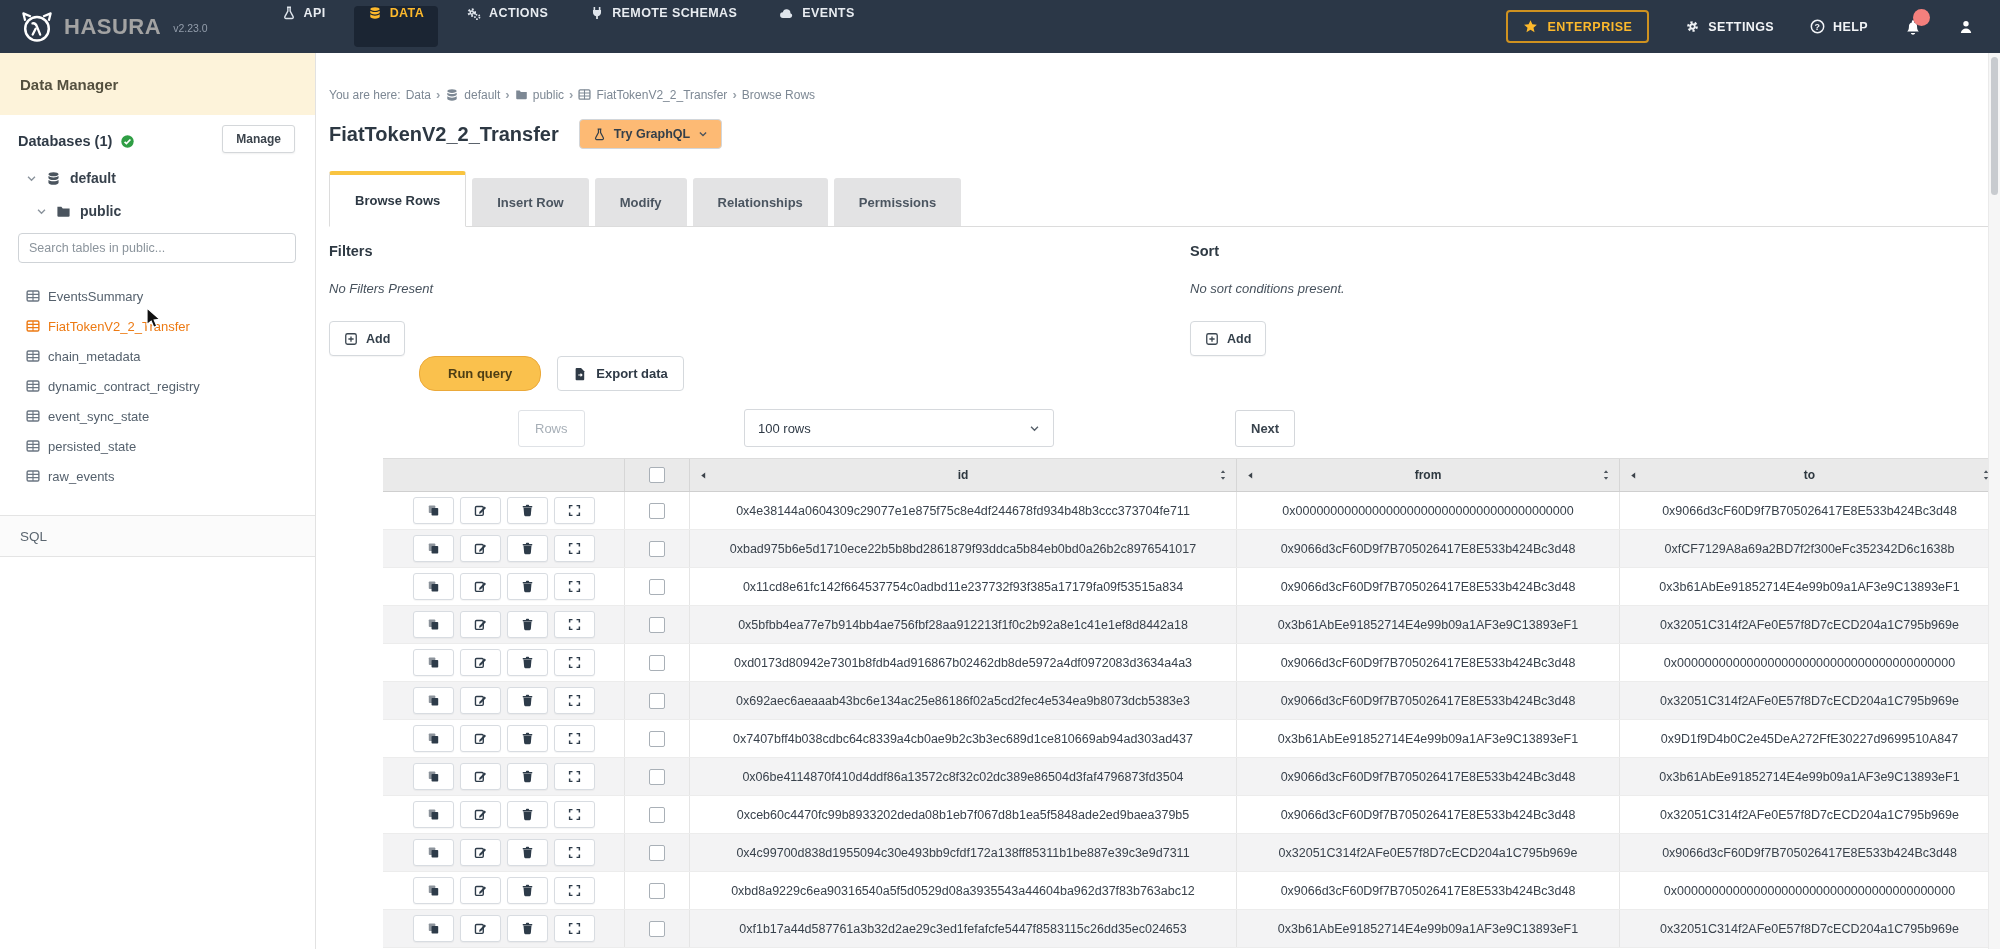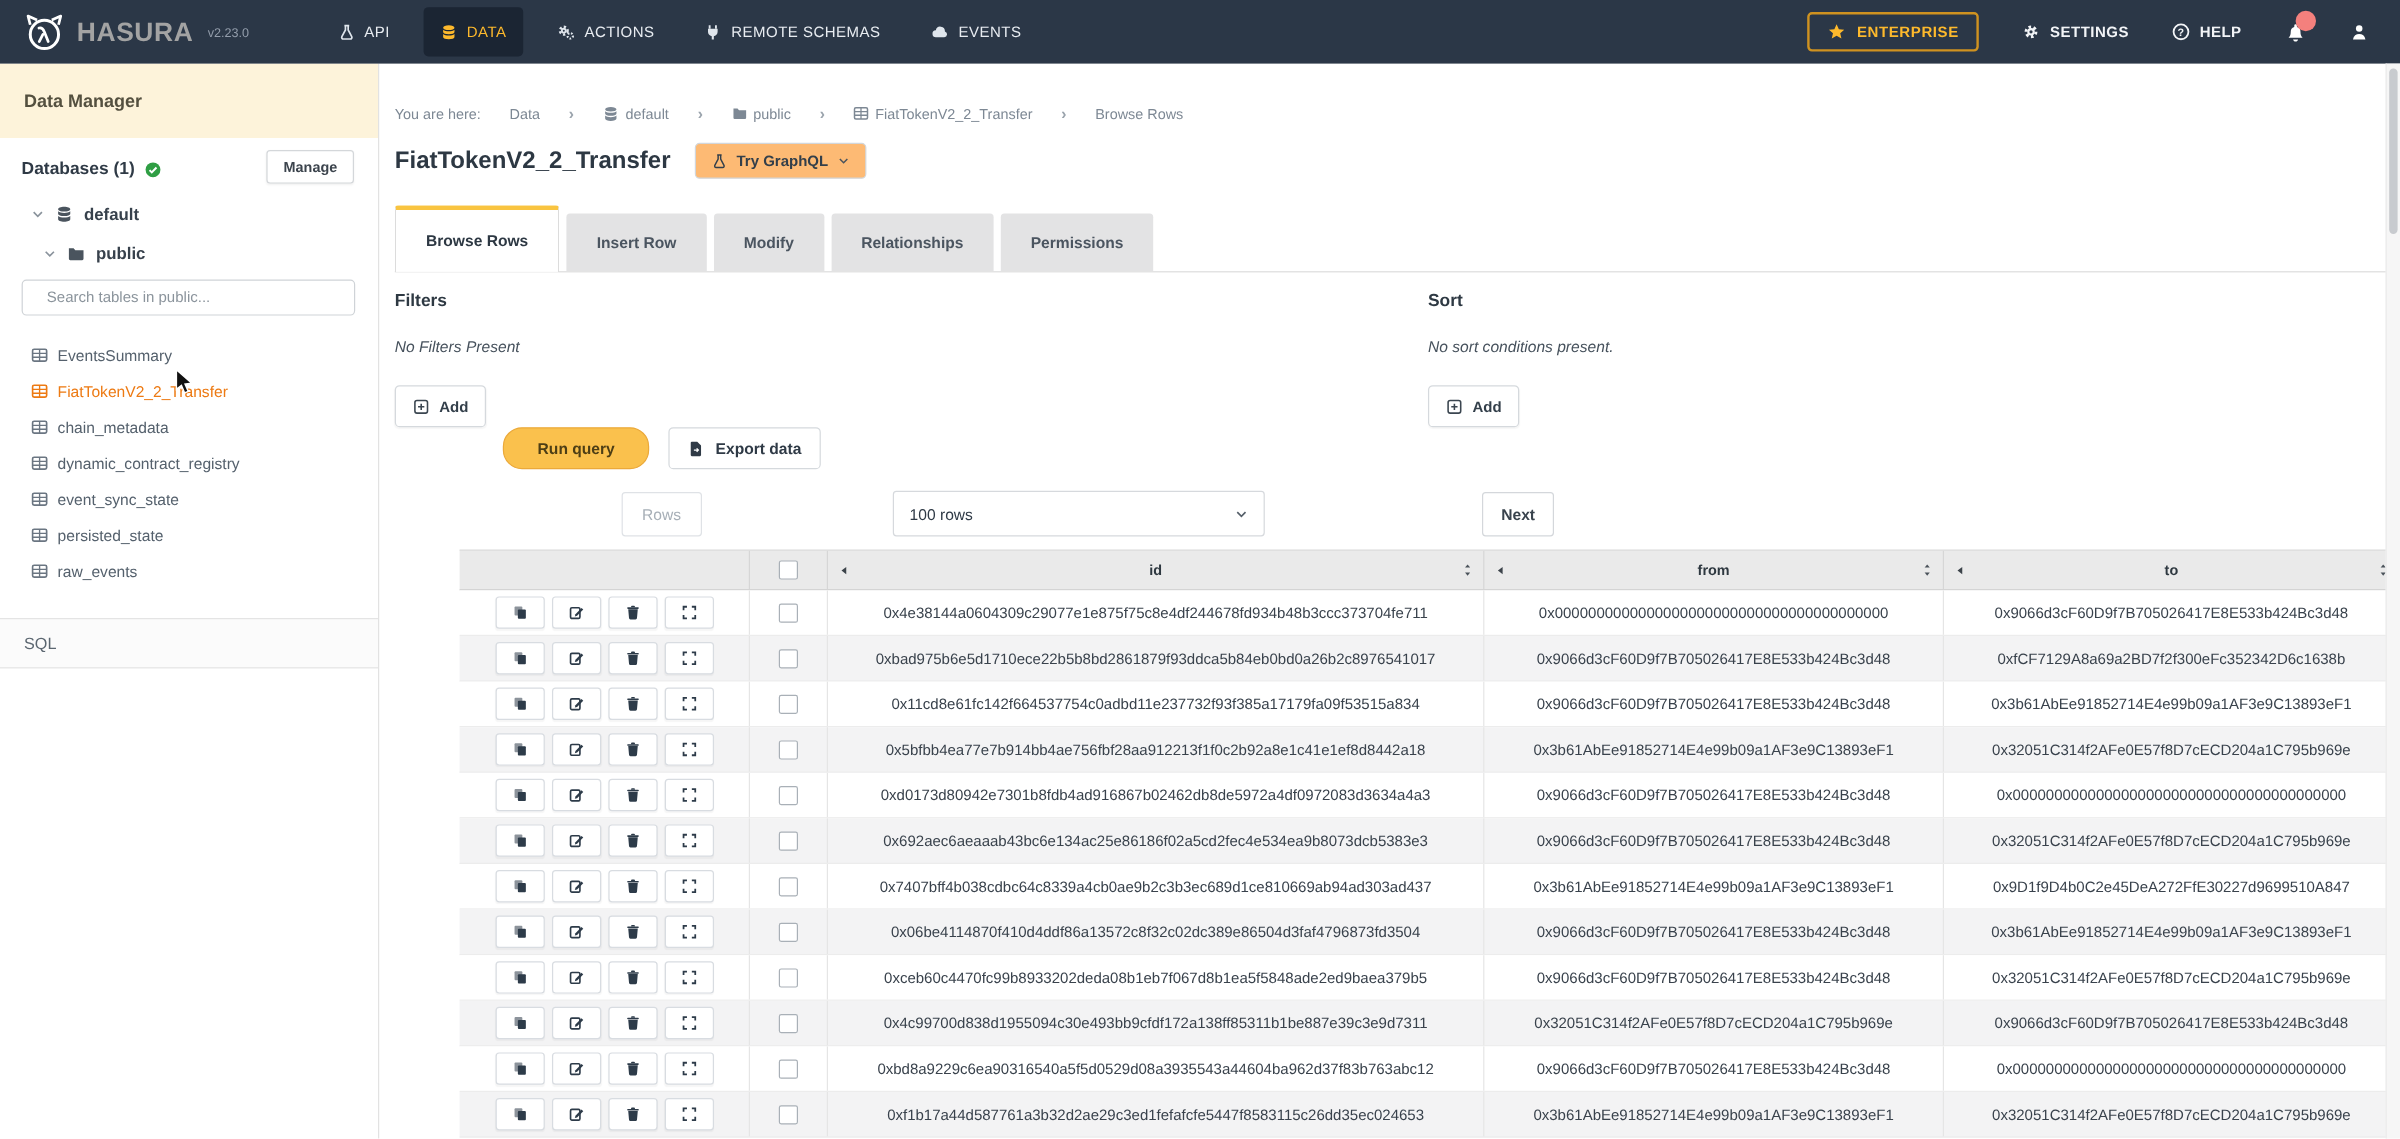--- a/index.html
+++ b/index.html
@@ -5,50 +5,50 @@
   html,body{margin:0;padding:0;}
   body{font-family:"Liberation Sans","DejaVu Sans",sans-serif;background:#fff;}
   .root{position:relative;width:2000px;height:949px;overflow:hidden;background:#fff;}
 
   
   .topnav{position:absolute;left:0;top:0;width:100%;height:53px;background:#2b3747;display:flex;align-items:center;z-index:40;}
   .brand{display:flex;align-items:center;gap:10px;margin-left:20px;}
   .brand-name{color:#a3a3a3;font-weight:bold;font-size:22px;letter-spacing:.5px;}
   .brand-ver{color:#939dab;font-size:10.5px;margin-left:2px;margin-top:2px;}
   .nav-items{display:flex;align-items:center;gap:14px;margin-left:60px;height:100%;}
-  .nav-item{display:flex;align-items:center;gap:8px;color:#e8ecf1;font-size:12.5px;font-weight:normal;letter-spacing:.4px;padding:0 14px;height:41px;border-radius:4px;cursor:pointer;}
+  .nav-item{display:flex;align-items:flex-start;gap:8px;color:#e8ecf1;font-size:12.5px;font-weight:bold;letter-spacing:.4px;padding:0 14px;height:41px;border-radius:4px;cursor:pointer;}
   .nav-item .nav-icon{display:flex;align-items:center;color:#dfe5ec;}
   .nav-item.active{background:#1b2533;color:#fdb92c;}
   .nav-item.active .nav-icon{color:#fdb92c;}
   .nav-right{margin-left:auto;display:flex;align-items:center;gap:36px;margin-right:26px;}
   .ent-btn{display:flex;align-items:center;gap:9px;border:2px solid #cf9220;border-radius:4px;height:33px;padding:0 15px;color:#fdb92c;font-weight:bold;font-size:12.5px;letter-spacing:.5px;cursor:pointer;background:transparent;}
   .nav-util{display:flex;align-items:center;gap:8px;color:#f2f4f7;font-size:12.5px;font-weight:bold;letter-spacing:.4px;cursor:pointer;}
   .bell-wrap{position:relative;cursor:pointer;display:flex;}
   .badge{position:absolute;top:-9px;right:-8px;width:17px;height:17px;border-radius:50%;background:#f4807d;}
   
   .sidebar{position:absolute;left:0;top:53px;width:315px;bottom:0;background:#fff;border-right:1px solid #e2e2e2;z-index:20;}
   .dm-strip{height:62px;background:#fdf3da;display:flex;align-items:center;padding-left:20px;font-size:15px;font-weight:bold;color:#54503f;}
   .db-row{position:absolute;left:18px;top:80px;display:flex;align-items:center;gap:8px;font-size:14.5px;font-weight:bold;color:#2f3a46;}
   .manage-btn{position:absolute;right:20px;top:72px;background:#fff;border:1px solid #d4d7da;border-radius:3px;padding:6px 13px;font-size:12px;font-weight:bold;color:#3c444d;box-shadow:0 1px 2px rgba(0,0,0,.06);cursor:pointer;}
   .tree-row{position:absolute;display:flex;align-items:center;gap:9px;font-size:14px;font-weight:bold;color:#37414c;cursor:pointer;}
   .tree-default{left:26px;top:117px;}
   .tree-public{left:36px;top:150px;}
   .chev{color:#8a939c;display:flex;}
   .search-wrap{position:absolute;left:18px;top:180px;width:278px;}
-  .search-input{width:100%;height:30px;border:1px solid #cfd3d7;border-radius:4px;padding:0 20px;font-size:12.5px;color:#333;box-sizing:border-box;font-family:inherit;}
+  .search-input{width:100%;height:30px;border:1px solid #cfd3d7;border-radius:4px;padding:0 10px;font-size:12.5px;color:#333;box-sizing:border-box;font-family:inherit;}
   .search-input::placeholder{color:#8b949c;}
   .side-tables{position:absolute;left:26px;top:228px;right:8px;}
   .side-table{display:flex;align-items:center;gap:8px;height:30px;font-size:13px;color:#55616d;cursor:pointer;}
   .side-table .tbl-icon{color:#6b7682;display:flex;}
   .side-table.active{color:#ed7a13;}
   .side-table.active .tbl-icon{color:#ed7a13;}
   .sql-strip{position:absolute;left:0;right:0;top:462px;height:40px;border-top:1px solid #e4e4e4;border-bottom:1px solid #e4e4e4;background:#fbfbfb;display:flex;align-items:center;padding-left:20px;font-size:13.5px;color:#5b6670;cursor:pointer;}
   
   .main{position:absolute;left:315px;top:53px;right:0;bottom:0;background:#fff;overflow:hidden;}
-  .breadcrumb{position:absolute;left:14px;top:34px;display:flex;align-items:center;gap:24px;font-size:12px;color:#7d8894;white-space:nowrap;}
+  .breadcrumb{position:absolute;left:14px;top:34px;display:flex;align-items:center;gap:5px;font-size:12px;color:#7d8894;white-space:nowrap;}
   .crumb{display:flex;align-items:center;gap:5px;cursor:pointer;}
   .crumb .bc-icon{display:flex;color:#7d8894;}
   .crumb-sep{color:#9aa3ac;font-size:13px;font-weight:bold;}
   .title-row{position:absolute;left:14px;top:66px;display:flex;align-items:center;gap:20px;}
   .page-title{font-size:20px;font-weight:bold;color:#2d3843;}
   .trygql-btn{display:flex;align-items:center;gap:8px;background:#fdba74;border:1px solid #d2d6da;border-radius:4px;height:30px;padding:0 13px;font-size:12.5px;font-weight:bold;color:#333f4a;cursor:pointer;}
   .tabs{position:absolute;left:14px;top:117px;right:0;height:56px;display:flex;align-items:flex-end;gap:6px;border-bottom:1px solid #dcdcdc;}
   .tab{height:48px;display:flex;align-items:center;padding:0 25px;background:#e3e3e4;color:#4b5560;font-weight:bold;font-size:13px;border-radius:3px 3px 0 0;cursor:pointer;box-sizing:border-box;}
   .tab.active{height:56px;background:#fff;color:#2d3843;border:1px solid #dcdcdc;border-top:4px solid #f9c440;border-bottom:1px solid #fff;margin-bottom:-1px;}
   .filters-col{position:absolute;left:14px;top:190px;}

